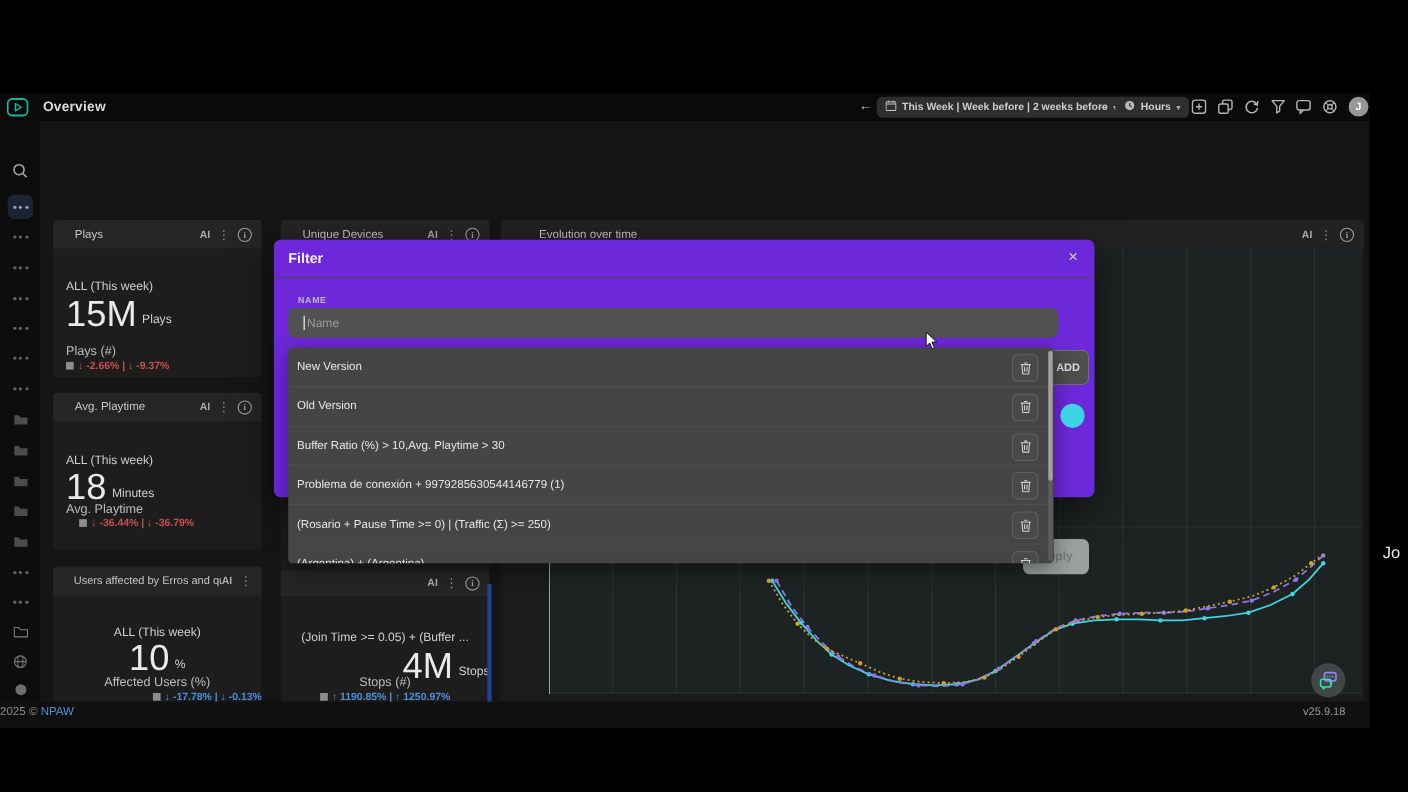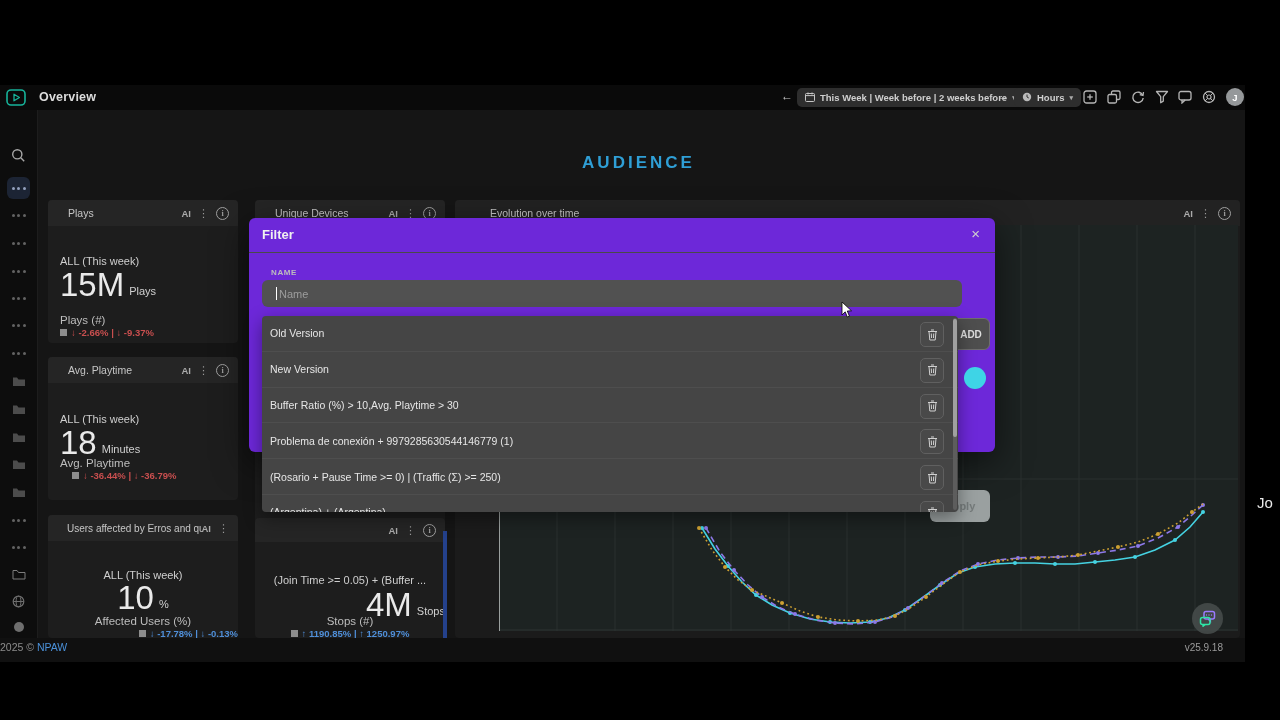--- a/index.html
+++ b/index.html
@@ -254,21 +254,20 @@
         <span style="width:10px;height:10px;border-radius:50%;background:#6e6e6e"></span>
       </div>
     <div class="sbi" style="top:529px">
         <svg width="13" height="13" viewBox="0 0 13 13">
           <path d="M10.8 9.5 A5.3 5.3 0 1 1 10.8 3.5" fill="none" stroke="#6e6e6e" stroke-width="1.6"></path>
         </svg>
       </div>
     <div class="sbi" style="top:551px"></div>
   </div>
 
-  <div class="a audience">AUDIENCE</div>
 
   <div class="card" style="left:48px;top:115px;width:190px;height:143px">
     <div class="card-h">
       <span class="t">Plays</span>
       <span class="hic">
           <span>AI</span>
           <span class="kebab">⋮</span>
           <span class="info"></span>
         </span>
     </div>
@@ -442,33 +441,33 @@
     <div class="a m-close">×</div>
     <div class="a m-div"></div>
     <div class="a m-label">NAME</div>
     <input class="a m-input" placeholder="Name" style="">
     <span class="a txtcaret" style="left:27px;top:69px"></span>
     <button class="addbtn a">ADD</button>
     <button class="applybtn a">Apply</button>
     <div class="a dropdown">
 
       <div class="drow">
-        <span class="dtxt">Old Version</span>
+        <span class="dtxt">New Version</span>
         <span class="trash">
           <svg width="11" height="12" viewBox="0 0 11 12">
               <line x1="1" y1="2.5" x2="10" y2="2.5" stroke="#d0d0d0"></line>
               <line x1="4" y1="1" x2="7" y2="1" stroke="#d0d0d0"></line>
               <path d="M2 2.5 L2.8 11 H8.2 L9 2.5" fill="none" stroke="#d0d0d0"></path>
               <line x1="4.3" y1="4.5" x2="4.5" y2="9" stroke="#d0d0d0"></line>
               <line x1="6.7" y1="4.5" x2="6.5" y2="9" stroke="#d0d0d0"></line>
             </svg>
         </span>
       </div>
         <div class="drow">
-        <span class="dtxt">New Version</span>
+        <span class="dtxt">Old Version</span>
         <span class="trash">
           <svg width="11" height="12" viewBox="0 0 11 12">
               <line x1="1" y1="2.5" x2="10" y2="2.5" stroke="#d0d0d0"></line>
               <line x1="4" y1="1" x2="7" y2="1" stroke="#d0d0d0"></line>
               <path d="M2 2.5 L2.8 11 H8.2 L9 2.5" fill="none" stroke="#d0d0d0"></path>
               <line x1="4.3" y1="4.5" x2="4.5" y2="9" stroke="#d0d0d0"></line>
               <line x1="6.7" y1="4.5" x2="6.5" y2="9" stroke="#d0d0d0"></line>
             </svg>
         </span>
       </div>

